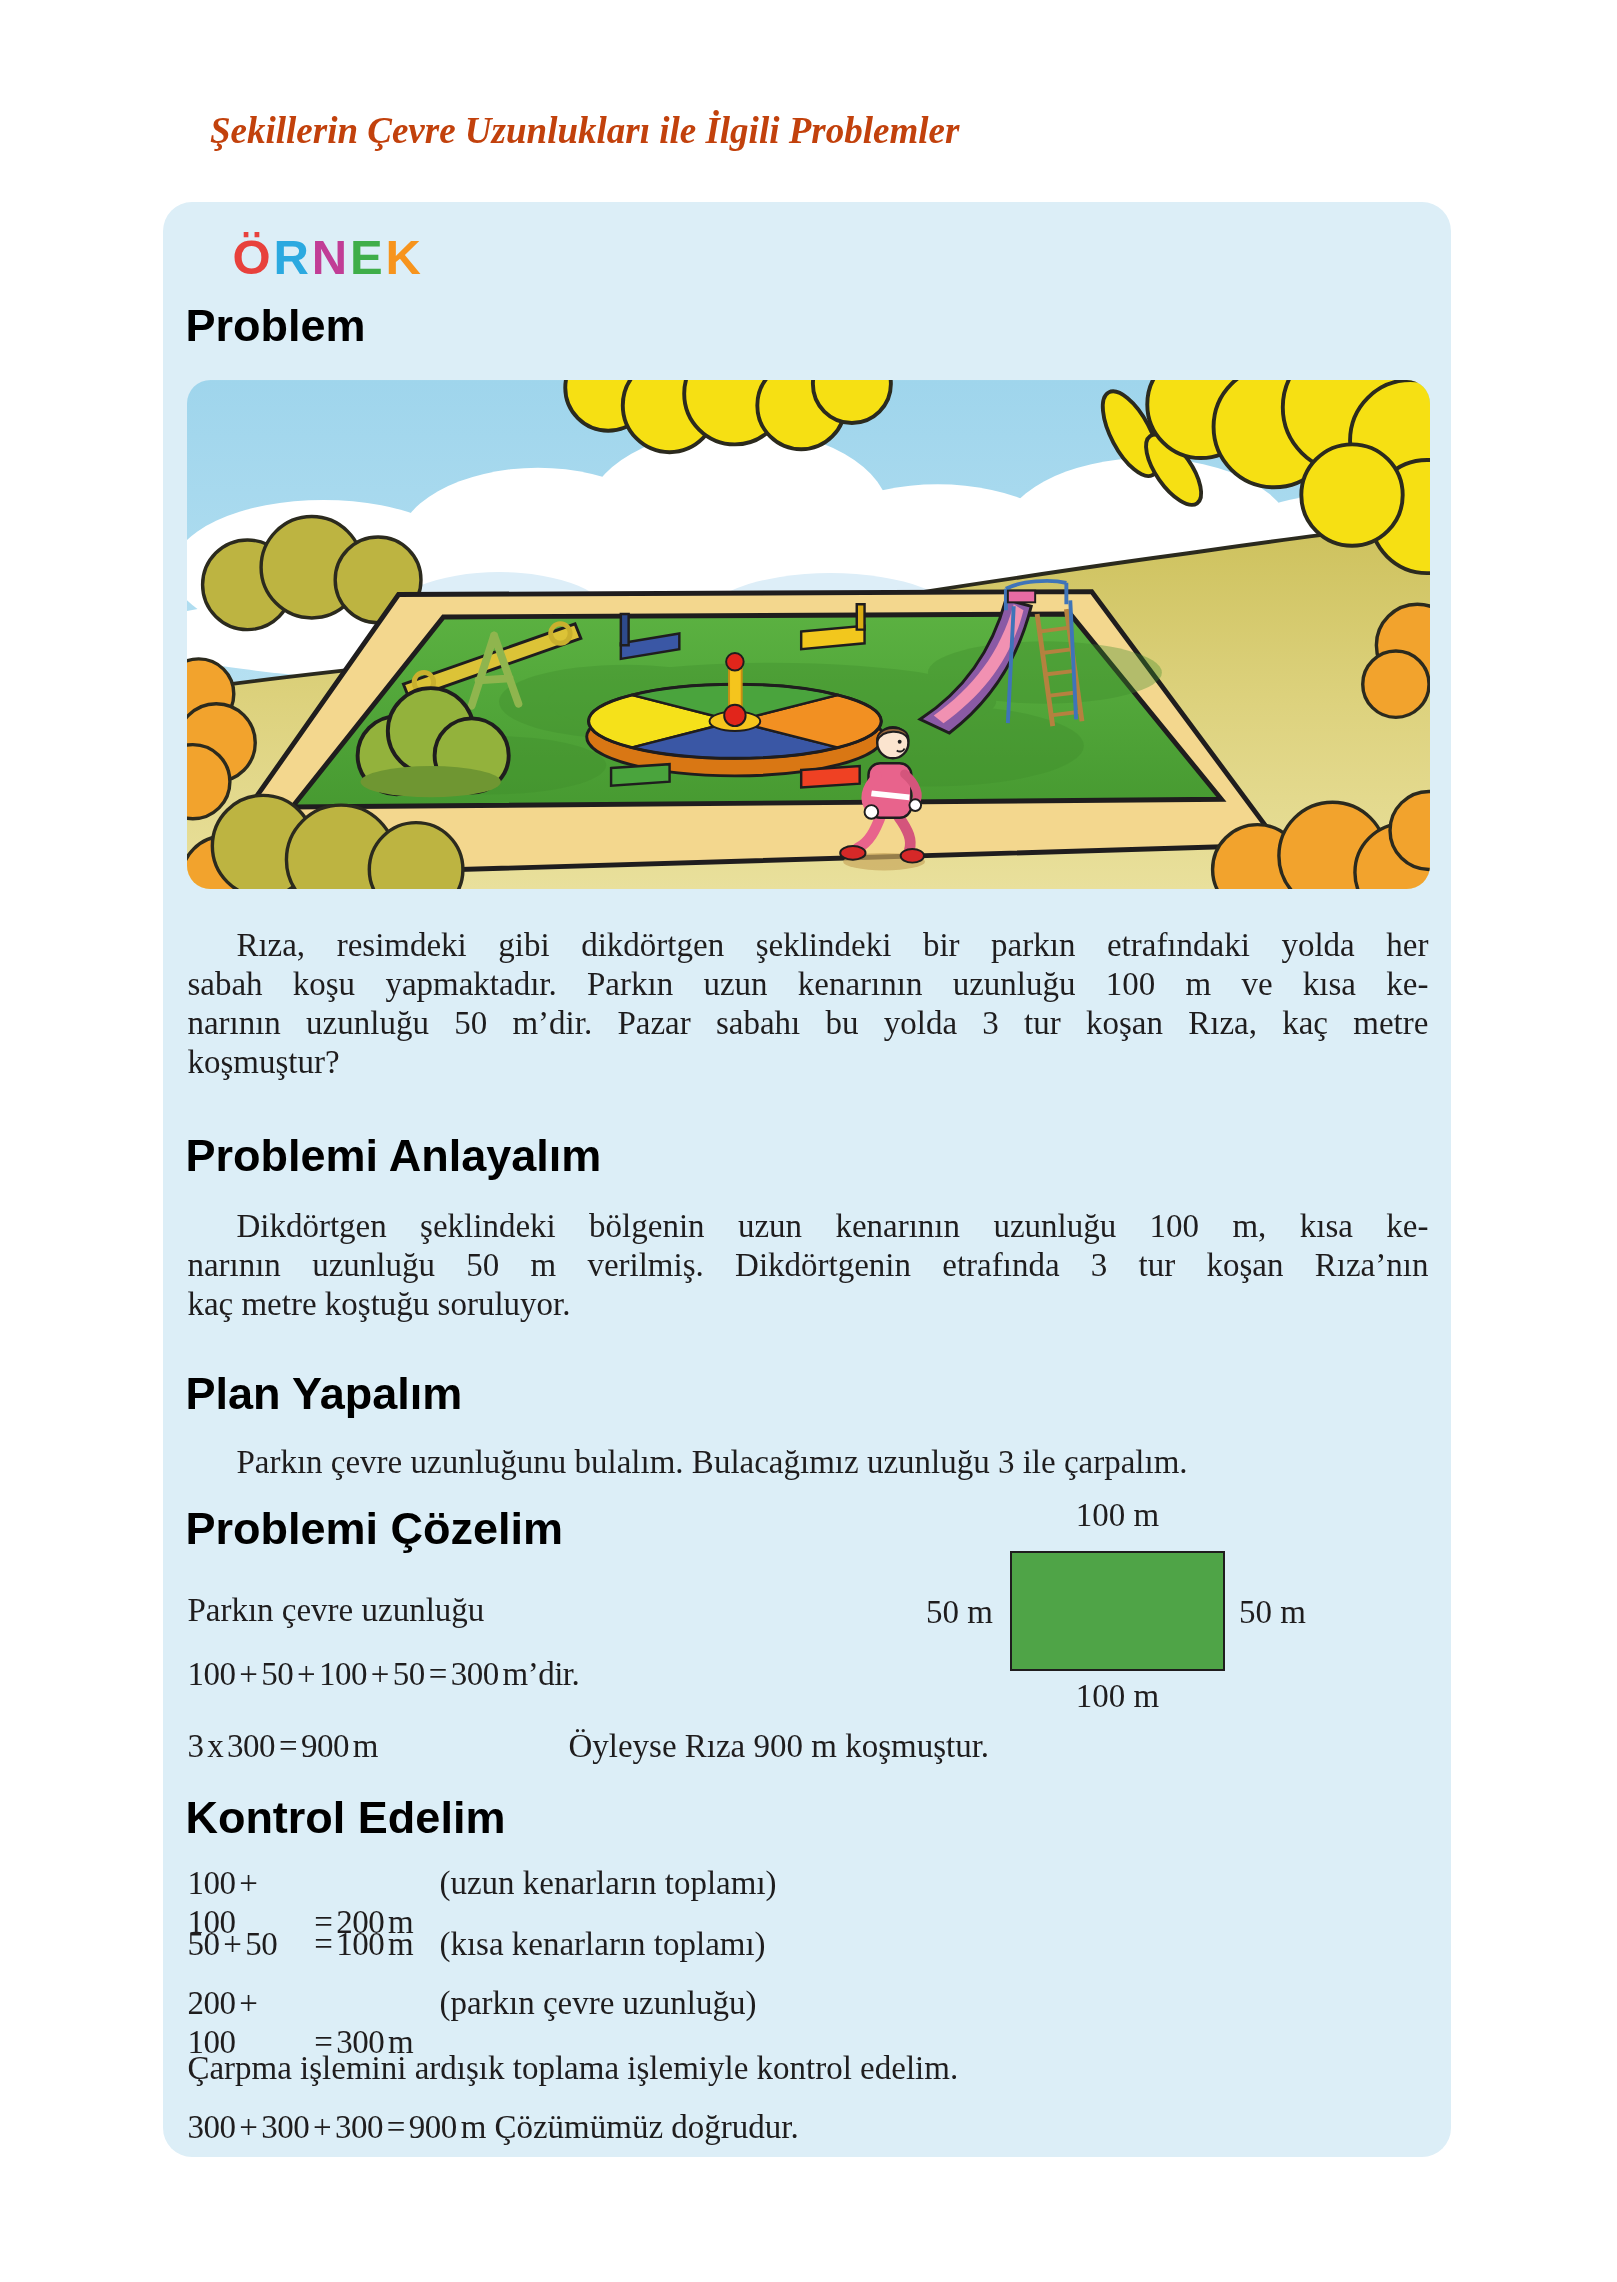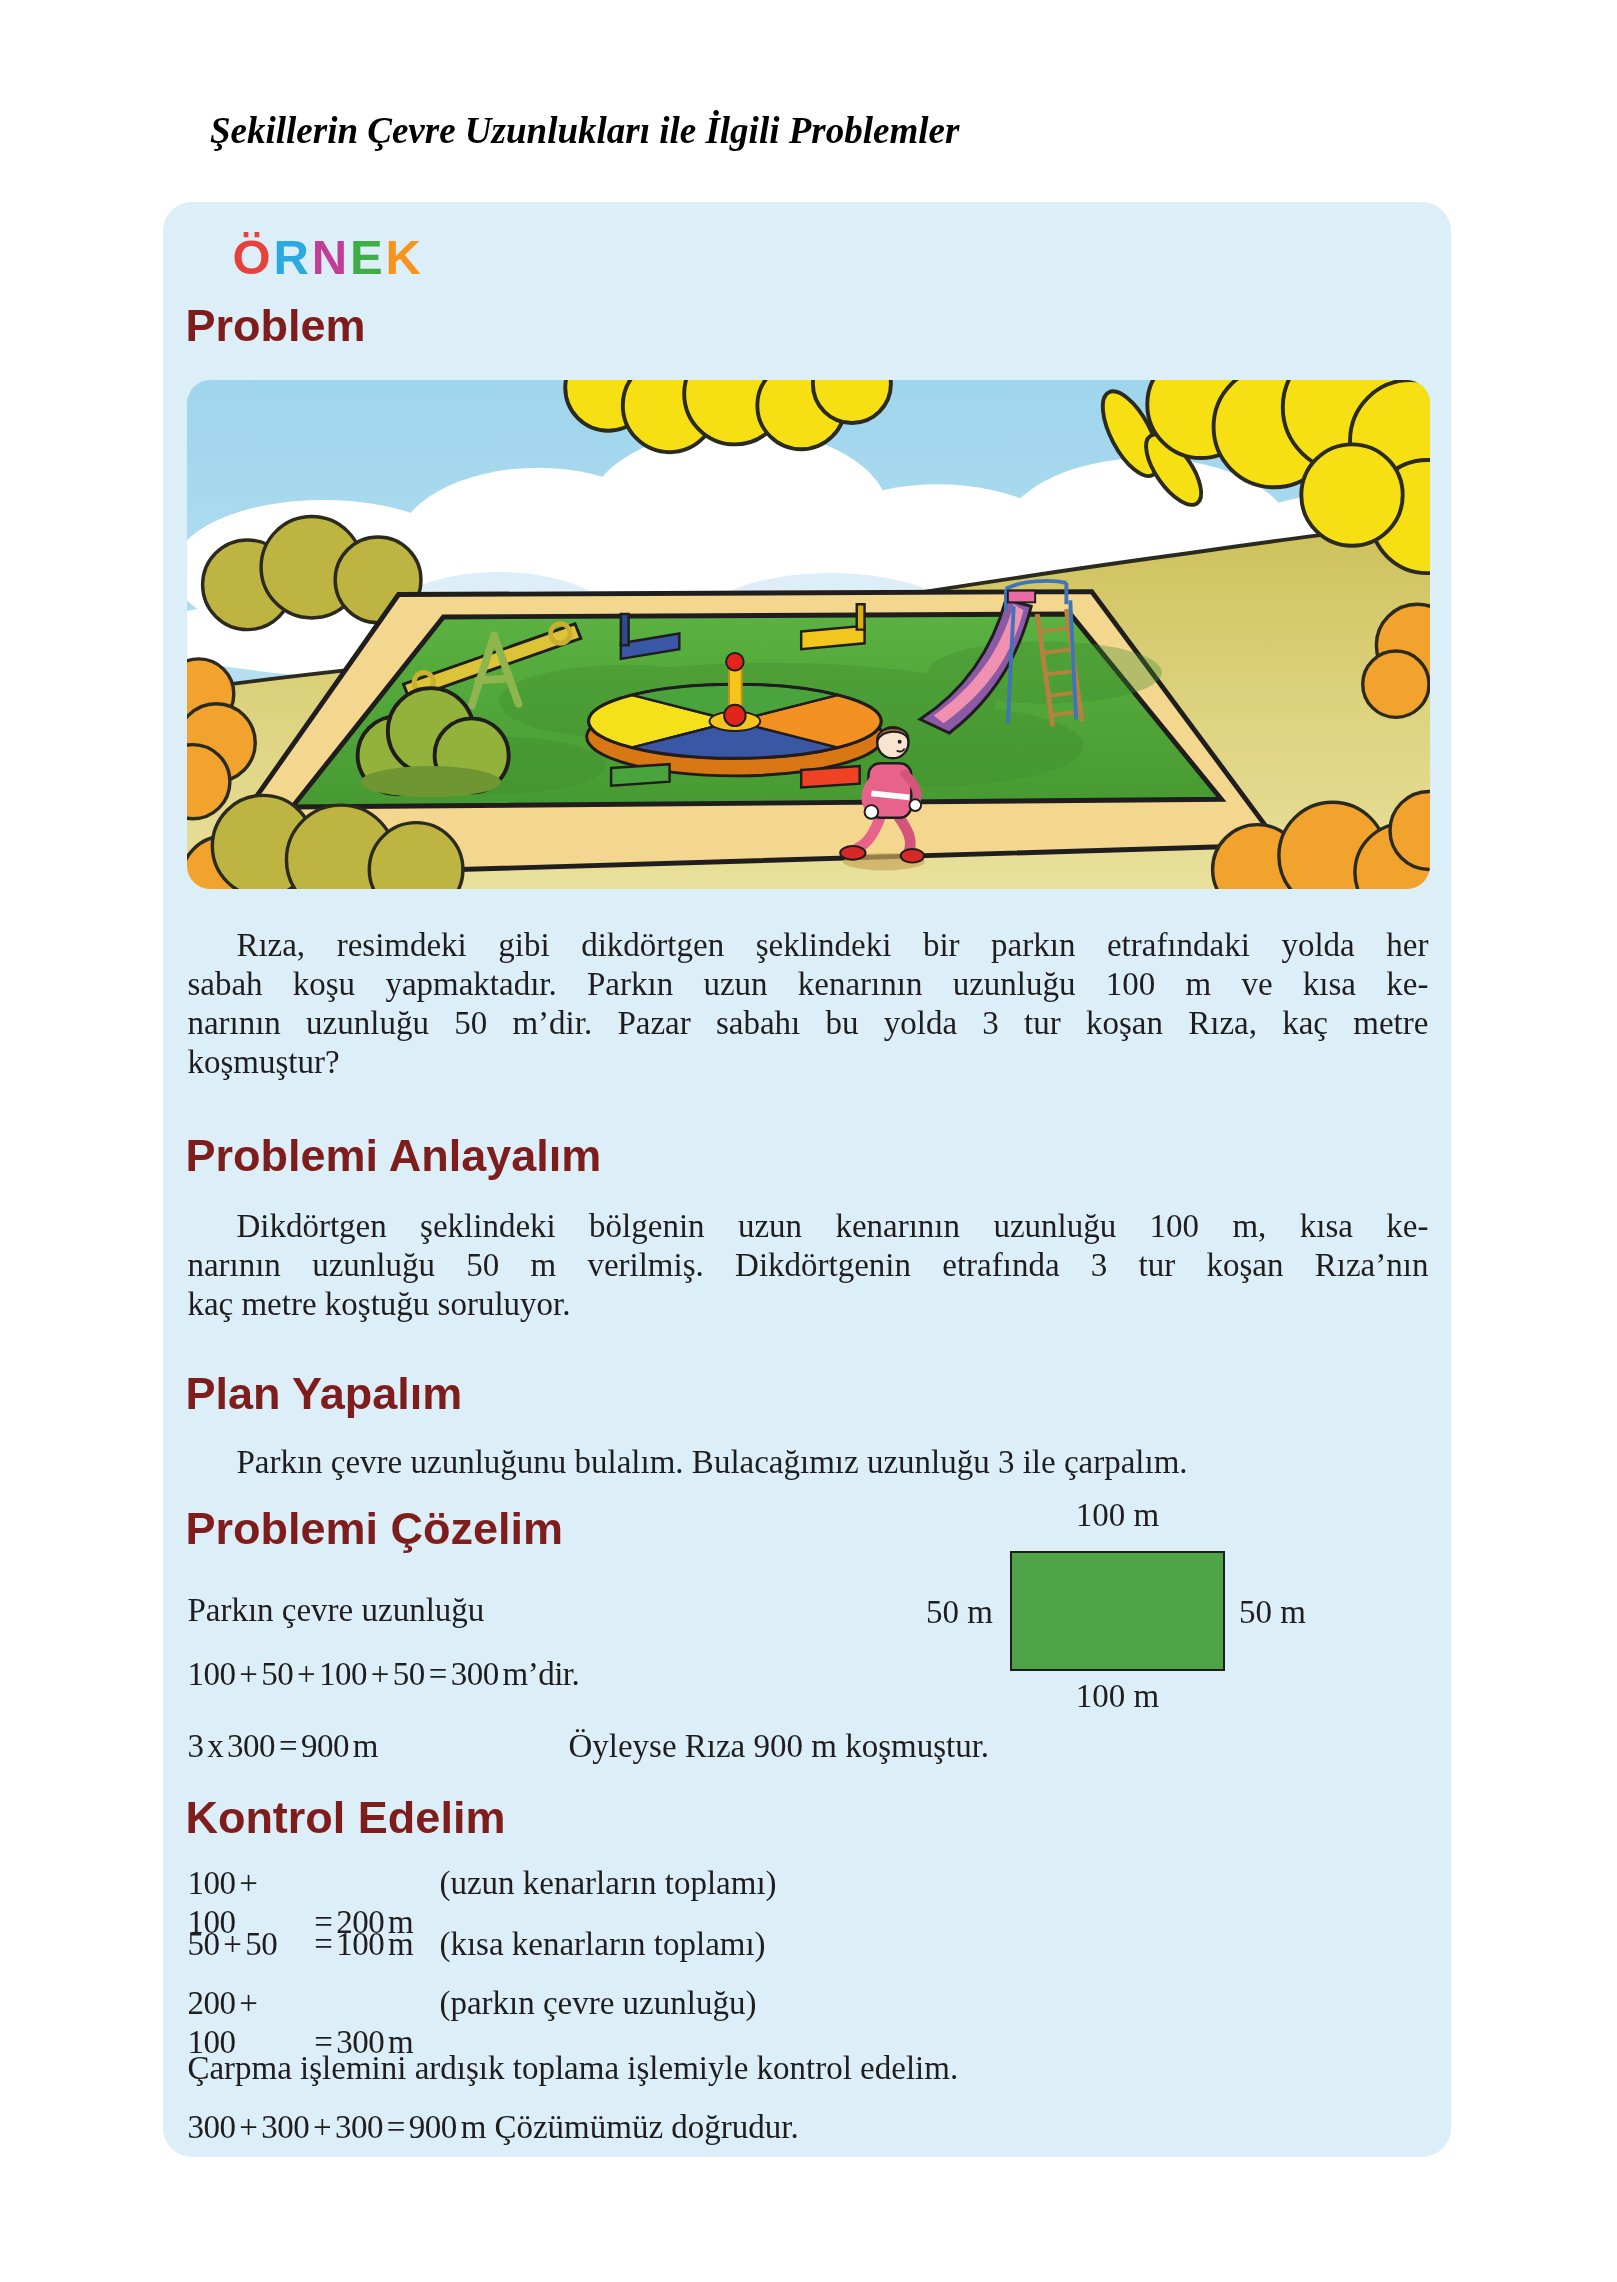--- a/index.html
+++ b/index.html
@@ -1,24 +1,24 @@
 <!DOCTYPE html>
 <html><head>
 <meta charset="utf-8">
 <style>
   html,body{margin:0;padding:0;background:#ffffff;}
   .page{position:relative;width:1618px;height:2282px;background:#ffffff;overflow:hidden;
         font-family:"Liberation Serif", serif;color:#1f1d1e;}
   .abs{position:absolute;}
-  .page-title{left:210px;top:109px;font:italic 700 37px "Liberation Serif", serif;color:#000000;}
+  .page-title{left:210px;top:109px;font:italic 700 37px "Liberation Serif", serif;color:#c2410c;}
   .bluebox{left:163px;top:202px;width:1288px;height:1955px;background:#dceef7;border-radius:29px;}
   .ornek{left:24.4px;top:27px;font:700 49px "Liberation Sans", sans-serif;letter-spacing:2.9px;margin-left:45px;}
   .ornek span{display:inline-block;}
   .c0{color:#e8413c}.c1{color:#2ba9e0}.c2{color:#c13d96}.c3{color:#3fae49}.c4{color:#f7941d}
-  .h-sub{font:700 45px "Liberation Sans", sans-serif;color:#7f1d1d;}
+  .h-sub{font:700 45px "Liberation Sans", sans-serif;color:#000000;}
   .h-problem{left:22.4px;top:98px;}
   .illus{left:24.4px;top:178px;width:1243px;height:509px;border-radius:23.4px;overflow:hidden;}
   .illus svg{display:block;}
   .body-line{left:24.4px;width:1241px;font:33px/39px "Liberation Serif", serif;}
   .just{text-align:justify;text-align-last:justify;}
   .ind{padding-left:49px;box-sizing:border-box;font-family:Liberation Serif, serif;}
   .math{letter-spacing:-0.5px;word-spacing:-3.9px;}
   .eqrow{left:24.4px;font:33px/39px "Liberation Serif", serif;}
   .eqrow .lhs{display:inline-block;width:119px;}
   .eqrow .rhs{margin-left:7.8px;}

